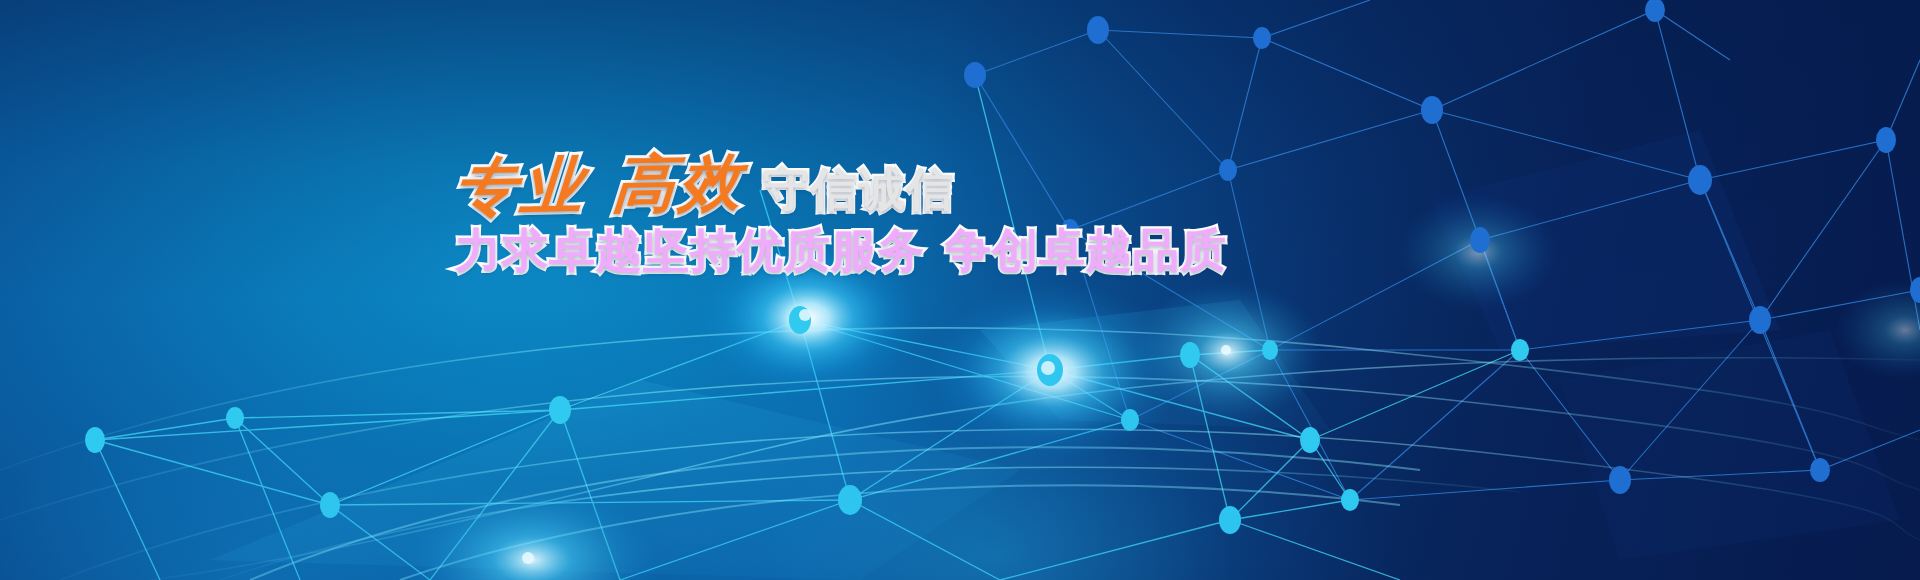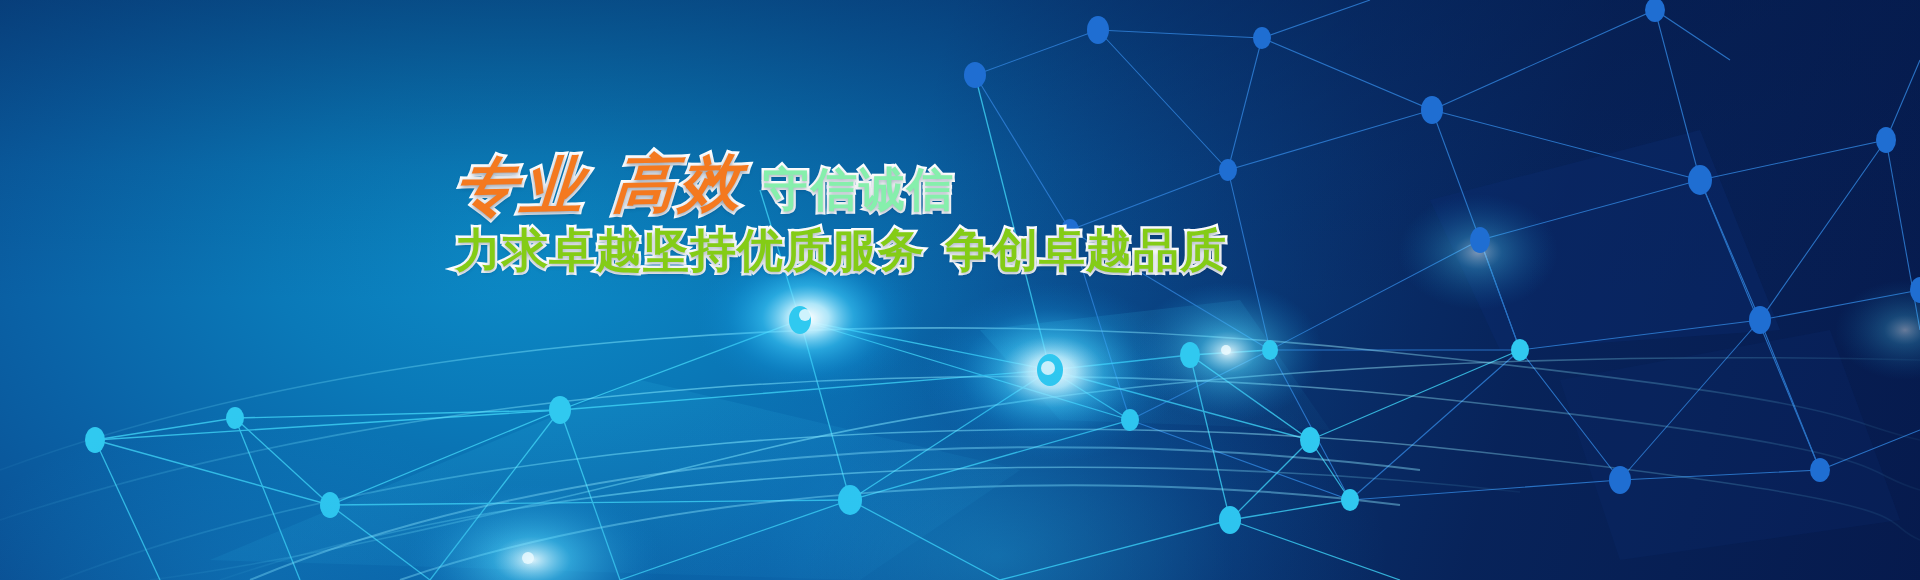--- a/index.html
+++ b/index.html
@@ -63,35 +63,35 @@
     position:relative;
     top:-2px;
   }
   .brush .gap{display:inline-block;width:26px;}
   .gothic1{
     font-family:"DejaVu Sans","Liberation Sans",sans-serif;
     font-size:46px;
     font-weight:bold;
     letter-spacing:2px;
     line-height:1;
-    color:#86efac;
+    color:#e5e5e5;
     -webkit-text-stroke:5px #ffffff;
     paint-order:stroke fill;
     text-shadow:0 2px 4px rgba(2,30,70,.35);
     position:relative;
     top:-6px;
   }
   .line2{
     margin-top:8px;
     font-family:"DejaVu Sans","Liberation Sans",sans-serif;
     font-size:46px;
     font-weight:bold;
     letter-spacing:1px;
     line-height:1.05;
-    color:#84cc16;
+    color:#f0abfc;
     -webkit-text-stroke:5px #ffffff;
     paint-order:stroke fill;
     text-shadow:0 2px 4px rgba(2,30,70,.35);
   }
   .line2 .gap{display:inline-block;width:20px;}
 </style>
 </head>
 <body>
 
 <div class="stage">

